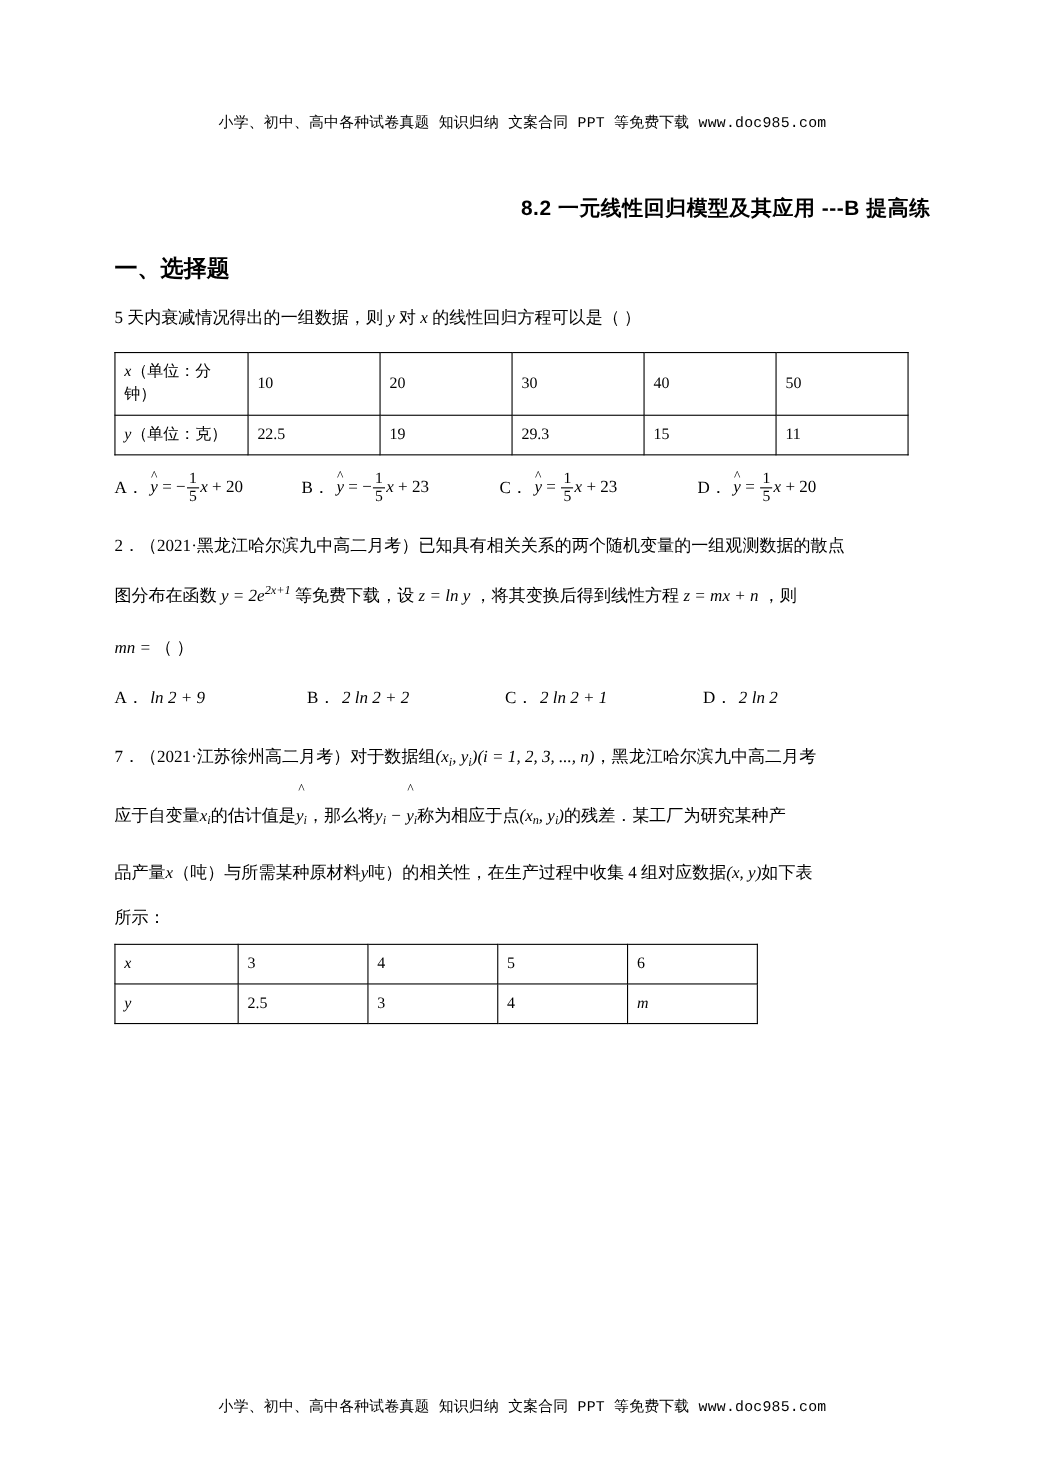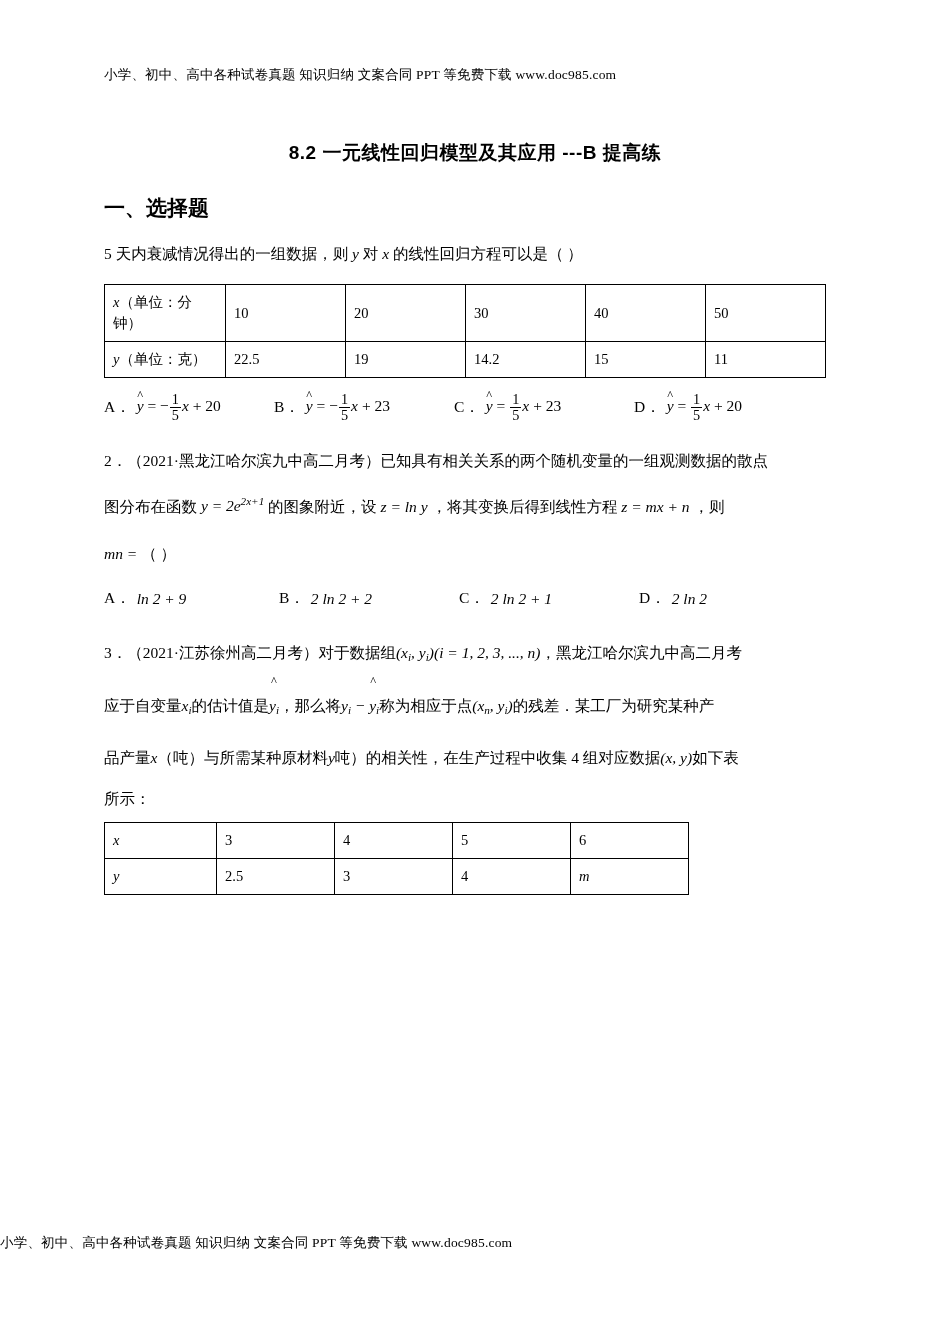--- a/index.html
+++ b/index.html
@@ -15,33 +15,35 @@
     position: relative;
   }
   .page {
     position: relative;
     width: 950px;
     height: 1344px;
     box-sizing: border-box;
     padding: 0 104px;
   }
   .watermark {
-    font-family: Liberation Serif, serif;
+    text-align: center;
+    font-family: Liberation Mono, monospace;
     font-size: 13.5px;
     color: #000;
     letter-spacing: 0.2px;
+    margin-top: 36px;
   }
   .watermark-top { padding-top: 66px; }
   .watermark-bottom {
     position: absolute;
     left: 0; right: 0;
     bottom: 92px;
   }
   h1.doc-title {
-    text-align: center;
+    text-align: right;
     font-family: "Liberation Sans", sans-serif;
     font-size: 19px;
     font-weight: bold;
     margin: 56px 0 0 0;
     letter-spacing: 0.5px;
   }
   .section-head {
     font-family: "Liberation Sans", sans-serif;
     font-size: 21px;
     font-weight: bold;
@@ -126,21 +128,21 @@
       <td class="cell">10</td>
       <td class="cell">20</td>
       <td class="cell">30</td>
       <td class="cell">40</td>
       <td class="cell">50</td>
     </tr>
     <tr>
       <td class="hdr"><span class="mathit">y</span><span>（单位：克）</span></td>
       <td class="cell">22.5</td>
       <td class="cell">19</td>
-      <td class="cell">14.2</td>
+      <td class="cell">29.3</td>
       <td class="cell">15</td>
       <td class="cell">11</td>
     </tr>
   </tbody>
     </table>
 
   <div class="opts" style="justify-content:flex-start;">
     <div class="opt" style="width:170px;">
       <span class="opt-label">A．</span>
       <span class="opt-body">
@@ -174,21 +176,21 @@
       </span>
     </div>
   </div>
 
   <div class="gapline"></div>
 
   <div class="q">
     <span>2．（2021·黑龙江哈尔滨九中高二月考）已知具有相关关系的两个随机变量的一组观测数据的散点</span>
   </div>
   <div class="q spaced">
-    <span>图分布在函数</span>&nbsp;<span class="mathit"><span>y = 2e</span><span class="sup">2x+1</span></span>&nbsp;<span>的图象附近，设</span>&nbsp;<span class="mathit">z = ln y</span>&nbsp;<span>，将其变换后得到线性方程</span>&nbsp;<span class="mathit">z = mx + n</span>&nbsp;<span>，则</span>
+    <span>图分布在函数</span>&nbsp;<span class="mathit"><span>y = 2e</span><span class="sup">2x+1</span></span>&nbsp;<span>等免费下载，设</span>&nbsp;<span class="mathit">z = ln y</span>&nbsp;<span>，将其变换后得到线性方程</span>&nbsp;<span class="mathit">z = mx + n</span>&nbsp;<span>，则</span>
   </div>
   <div class="q spaced">
     <span class="mathit">mn =</span>&nbsp;<span>（      ）</span>
   </div>
 
   <div class="opts" style="margin-top:12px;">
     <div class="opt" style="width:175px;">
       <span class="opt-label">A．</span>
       <span class="opt-body mathit">ln 2 + 9</span>
     </div>
@@ -202,21 +204,21 @@
     </div>
     <div class="opt">
       <span class="opt-label">D．</span>
       <span class="opt-body mathit">2 ln 2</span>
     </div>
   </div>
 
   <div class="gapline"></div>
 
   <div class="q spaced">
-    <span>3．（2021·江苏徐州高二月考）对于数据组</span><span class="mathit">(<span class="mathit">x</span><span class="sub">i</span>,&nbsp;<span class="mathit">y</span><span class="sub">i</span>)(<span class="mathit">i</span>&nbsp;=&nbsp;1,&nbsp;2,&nbsp;3,&nbsp;...,&nbsp;<span class="mathit">n</span>)</span><span>，黑龙江哈尔滨九中高二月考</span>
+    <span>7．（2021·江苏徐州高二月考）对于数据组</span><span class="mathit">(<span class="mathit">x</span><span class="sub">i</span>,&nbsp;<span class="mathit">y</span><span class="sub">i</span>)(<span class="mathit">i</span>&nbsp;=&nbsp;1,&nbsp;2,&nbsp;3,&nbsp;...,&nbsp;<span class="mathit">n</span>)</span><span>，黑龙江哈尔滨九中高二月考</span>
   </div>
   <div class="q spaced">
     <span>应于自变量</span><span class="mathit">x<span class="sub">i</span></span><span>的估计值是</span><span class="hatbox"><span class="hat">^</span><span class="mathit">y</span><span class="sub">i</span></span><span>，那么将</span><span class="mathit">y<span class="sub">i</span>&nbsp;−&nbsp;<span class="hatbox"><span class="hat">^</span>y</span><span class="sub">i</span></span><span>称为相应于点</span><span class="mathit">(<span class="mathit">x</span><span class="sub">n</span>,&nbsp;<span class="mathit">y</span><span class="sub">i</span>)</span><span>的残差．某工厂为研究某种产</span>
   </div>
   <div class="q spaced">
     <span>品产量</span><span class="mathit">x</span><span>（吨）与所需某种原材料</span><span class="mathit">y</span><span>吨）的相关性，在生产过程中收集 4 组对应数据</span><span class="mathit">(<span class="mathit">x</span>,&nbsp;<span class="mathit">y</span>)</span><span>如下表</span>
   </div>
   <div class="q">所示：</div>
 
   <table class="datatable t3">

